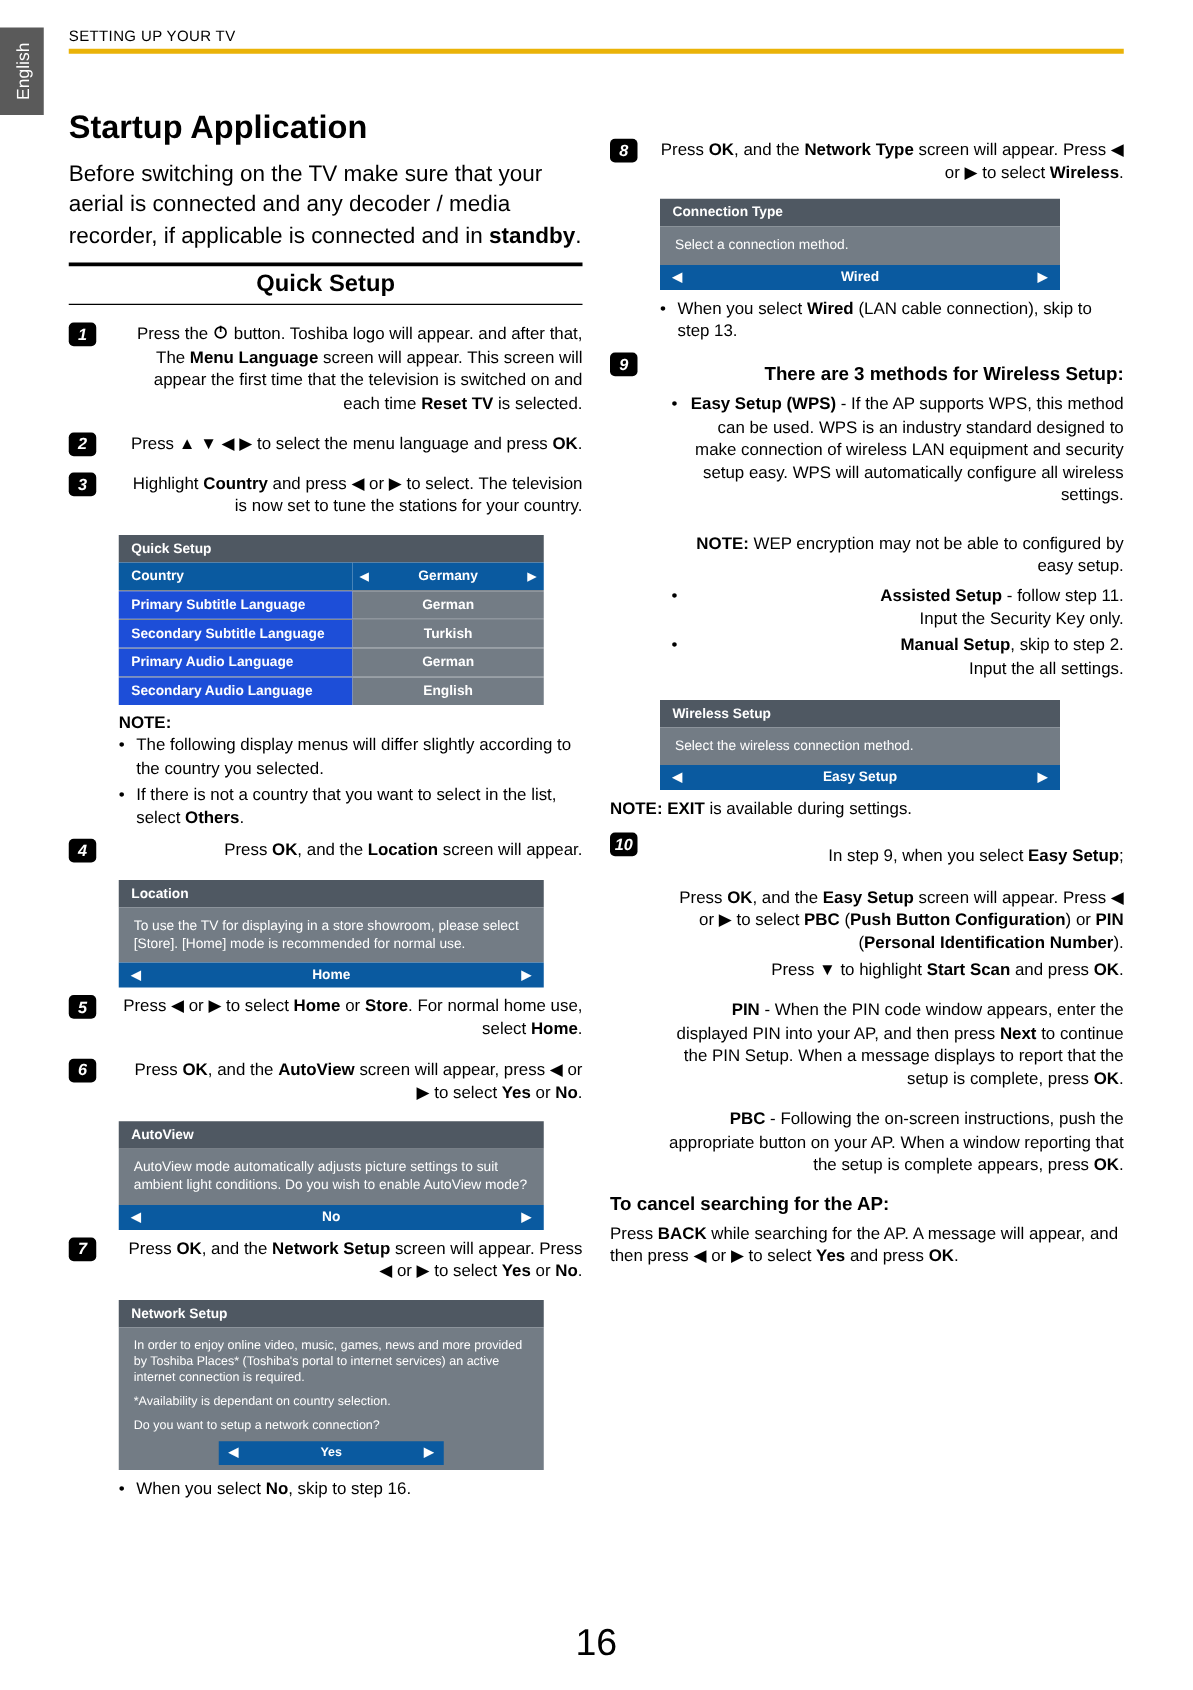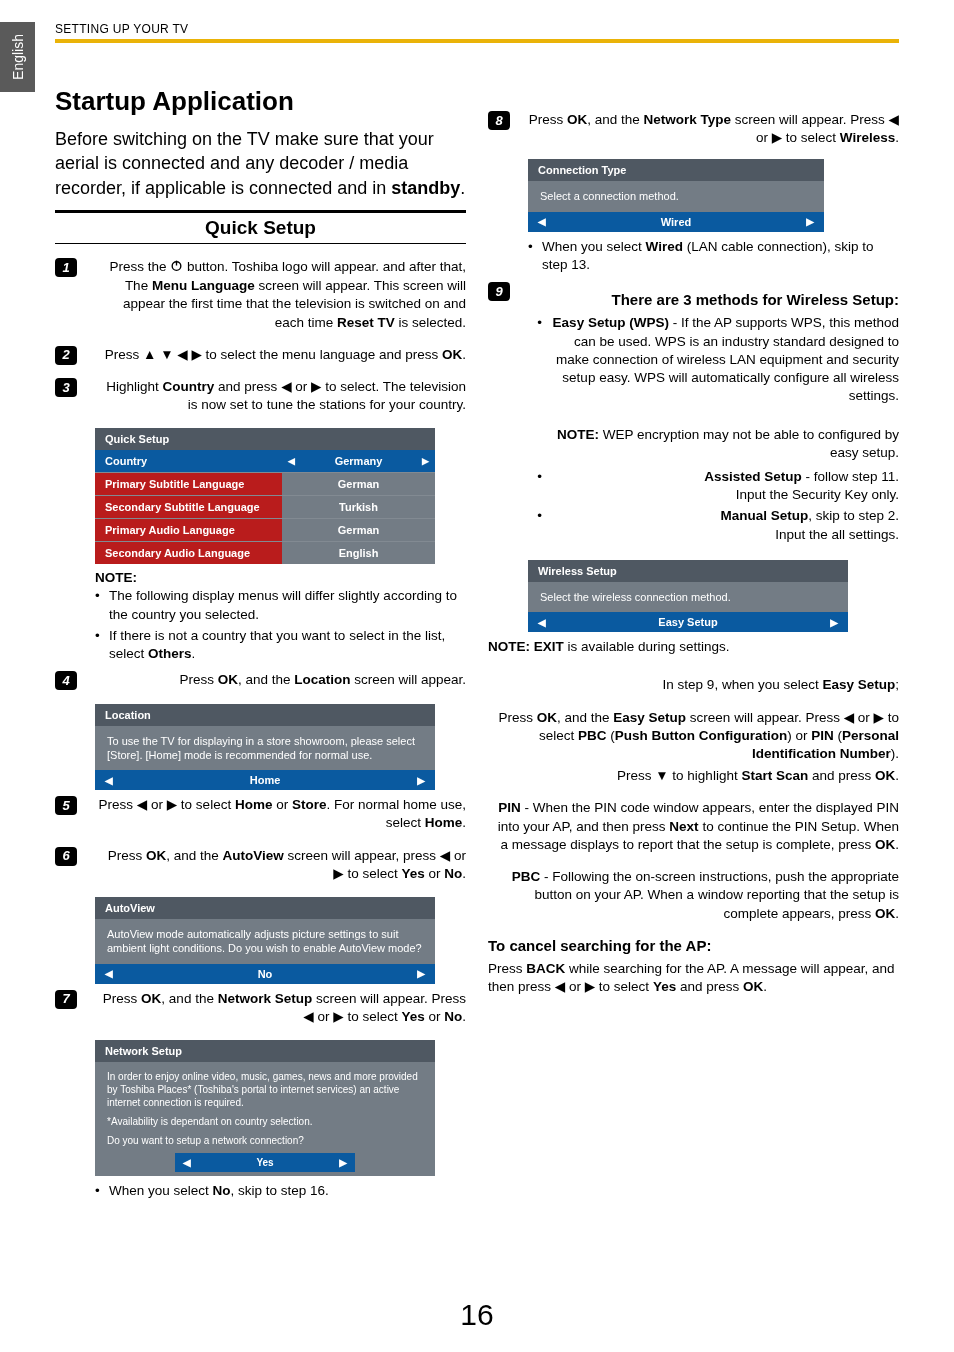--- a/index.html
+++ b/index.html
@@ -119,21 +119,21 @@
   .osb-sel .sel-arrow { font-size: 10px; }
   .osb-sel-narrow { width: 180px; margin: 0 auto; background:#0a5aa0; display:flex; align-items:center; justify-content:space-between; padding:3px 8px; font-weight:700;}
   .osb-table-row {
     display: flex;
     align-items: center;
     border-top: 1px solid #828a92;
   }
   .osb-table-row:first-child { border-top: none; }
   .osb-table-row .lbl {
     flex: 0 0 55%;
-    background: #b91c1c;
+    background: #1d4ed8;
     padding: 5px 10px;
     font-weight: 700;
   }
   .osb-table-row .val {
     flex: 1;
     background: #737c85;
     padding: 5px 8px;
     text-align: center;
     font-weight: 700;
     display: flex;
@@ -354,21 +354,21 @@
 
     <div class="col col-right">
 
       <div class="step" style="margin-top:50px;">
         <div class="step-num"><span class="step-badge">8</span></div>
         <div class="step-body">
             <p><span>Press </span><span class="bold">OK</span><span>, and the </span><span class="bold">Network Type</span><span> screen will appear. Press </span><span>◀</span><span> or </span><span>▶</span><span> to select </span><span class="bold">Wireless</span><span>.</span></p>
           </div>
       </div>
 
-      <div class="osb osb-indent" style="width:296px;">
+      <div class="osb osb-indent" style="width:320px;">
         <div class="osb-title">Connection Type</div>
         <div class="osb-body">Select a connection method.</div>
         <div class="osb-sel">
             <span class="sel-arrow">◀</span>
             <span class="sel-val">Wired</span>
             <span class="sel-arrow">▶</span>
           </div>
       </div>
 
       <div class="bullet-list para13" style="margin-left:40px;">
@@ -410,20 +410,21 @@
         <div class="osb-sel">
             <span class="sel-arrow">◀</span>
             <span class="sel-val">Easy Setup</span>
             <span class="sel-arrow">▶</span>
           </div>
       </div>
 
       <p class="para13"><span class="bold">NOTE:</span><span class="bold"> EXIT</span><span> is available during settings.</span></p>
 
       <div class="step sp">
+        <div class="step-num"><span class="step-badge">10</span></div>
         <div class="step-body">
           <p class="sp"><span>In step 9, when you select </span><span class="bold">Easy Setup</span><span>;</span></p>
           <p class="sp14"><span>Press </span><span class="bold">OK</span><span>, and the </span><span class="bold">Easy Setup</span><span> screen will appear. Press </span><span>◀</span><span> or </span><span>▶</span><span> to select </span><span class="bold">PBC</span><span> (</span><span class="bold">Push Button Configuration</span><span>) or </span><span class="bold">PIN</span><span> (</span><span class="bold">Personal Identification Number</span><span>).</span></p>
           <p><span>Press </span><span>▼</span><span> to highlight </span><span class="bold">Start Scan</span><span> and press </span><span class="bold">OK</span><span>.</span></p>
           <p class="sp14"><span class="bold">PIN</span><span> - When the PIN code window appears, enter the displayed PIN into your AP, and then press </span><span class="bold">Next</span><span> to continue the PIN Setup. When a message displays to report that the setup is complete, press </span><span class="bold">OK</span><span>.</span></p>
           <p class="sp14"><span class="bold">PBC</span><span> - Following the on-screen instructions, push the appropriate button on your AP. When a window reporting that the setup is complete appears, press </span><span class="bold">OK</span><span>.</span></p>
         </div>
       </div>
 
       <p class="sub-heading sp">To cancel searching for the AP:</p>

